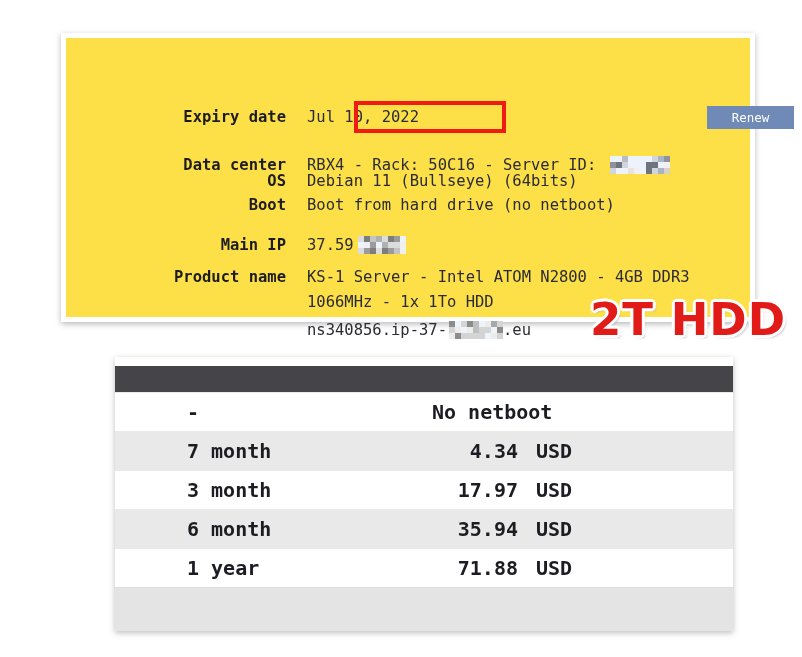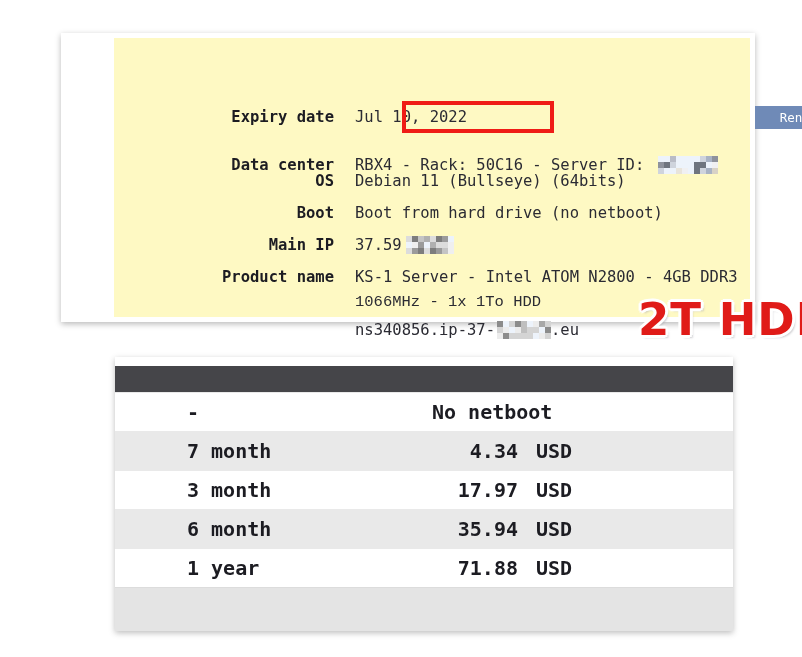--- a/index.html
+++ b/index.html
@@ -23,22 +23,21 @@
     width: 694px;
     height: 289px;
     background: #ffffff;
     border: 5px solid #ffffff;
     box-sizing: border-box;
     box-shadow: 0 2px 6px rgba(0,0,0,0.28);
   }
   #server-card-inner {
     position: absolute;
     left: 0; top: 0; right: 0; bottom: 0;
-    background: #fef9c3;
-    margin-left: 48px;
+    background: #fde047;
   }
 
   .info-row {
     position: absolute;
     left: 0;
     width: 100%;
     height: 31px;
     line-height: 31px;
   }
   .info-label {
@@ -199,36 +198,36 @@
     <div class="info-row" style="top:112px;">
       <span class="info-label">Data center</span>
       <span class="info-value"><span>RBX4 - Rack: 50C16 - Server ID: </span><span class="redaction" style="margin-left: 4px; width: 60px; height: 18px; line-height: 0; font-size: 0px;"><i style="width: 6px; height: 6px; background: rgb(237, 243, 251);"></i><i style="width: 6px; height: 6px; background: rgb(237, 243, 251);"></i><i style="width: 6px; height: 6px; background: rgb(185, 188, 198);"></i><i style="width: 6px; height: 6px; background: rgb(237, 243, 251);"></i><i style="width: 6px; height: 6px; background: rgb(237, 243, 251);"></i><i style="width: 6px; height: 6px; background: rgb(237, 243, 251);"></i><i style="width: 6px; height: 6px; background: rgb(237, 243, 251);"></i><i style="width: 6px; height: 6px; background: rgb(207, 212, 221);"></i><i style="width: 6px; height: 6px; background: rgb(169, 179, 196);"></i><i style="width: 6px; height: 6px; background: rgb(142, 146, 156);"></i><br><i style="width: 6px; height: 6px; background: rgb(142, 146, 156);"></i><i style="width: 6px; height: 6px; background: rgb(111, 117, 127);"></i><i style="width: 6px; height: 6px; background: rgb(207, 212, 221);"></i><i style="width: 6px; height: 6px; background: rgb(237, 243, 251);"></i><i style="width: 6px; height: 6px; background: rgb(237, 243, 251);"></i><i style="width: 6px; height: 6px; background: rgb(237, 243, 251);"></i><i style="width: 6px; height: 6px; background: rgb(111, 117, 127);"></i><i style="width: 6px; height: 6px; background: rgb(111, 117, 127);"></i><i style="width: 6px; height: 6px; background: rgb(237, 243, 251);"></i><i style="width: 6px; height: 6px; background: rgb(240, 240, 242);"></i><br><i style="width: 6px; height: 6px; background: rgb(207, 212, 221);"></i><i style="width: 6px; height: 6px; background: rgb(237, 243, 251);"></i><i style="width: 6px; height: 6px; background: rgb(237, 243, 251);"></i><i style="width: 6px; height: 6px; background: rgb(232, 228, 220);"></i><i style="width: 6px; height: 6px; background: rgb(240, 240, 242);"></i><i style="width: 6px; height: 6px; background: rgb(237, 243, 251);"></i><i style="width: 6px; height: 6px; background: rgb(111, 117, 127);"></i><i style="width: 6px; height: 6px; background: rgb(207, 212, 221);"></i><i style="width: 6px; height: 6px; background: rgb(169, 179, 196);"></i><i style="width: 6px; height: 6px; background: rgb(216, 210, 198);"></i><br></span></span>
     </div>
 
     <div class="info-row" style="top:128px;">
       <span class="info-label">OS</span>
       <span class="info-value">Debian 11 (Bullseye) (64bits)</span>
     </div>
 
-    <div class="info-row" style="top:160px;">
+    <div class="info-row" style="top:152px;">
       <span class="info-label">Boot</span>
       <span class="info-value">Boot from hard drive (no netboot)</span>
     </div>
 
     <div class="info-row" style="top:192px;">
       <span class="info-label">Main IP</span>
       <span class="info-value"><span>37.59</span><span class="redaction" style="margin-left: 4px; width: 48px; height: 18px; line-height: 0; font-size: 0px;"><i style="width: 6px; height: 6px; background: rgb(220, 220, 220);"></i><i style="width: 6px; height: 6px; background: rgb(125, 125, 125);"></i><i style="width: 6px; height: 6px; background: rgb(196, 196, 196);"></i><i style="width: 6px; height: 6px; background: rgb(176, 176, 176);"></i><i style="width: 6px; height: 6px; background: rgb(220, 220, 220);"></i><i style="width: 6px; height: 6px; background: rgb(125, 125, 125);"></i><i style="width: 6px; height: 6px; background: rgb(155, 155, 155);"></i><i style="width: 6px; height: 6px; background: rgb(237, 243, 251);"></i><br><i style="width: 6px; height: 6px; background: rgb(237, 243, 251);"></i><i style="width: 6px; height: 6px; background: rgb(239, 239, 239);"></i><i style="width: 6px; height: 6px; background: rgb(155, 155, 155);"></i><i style="width: 6px; height: 6px; background: rgb(237, 243, 251);"></i><i style="width: 6px; height: 6px; background: rgb(176, 176, 176);"></i><i style="width: 6px; height: 6px; background: rgb(220, 220, 220);"></i><i style="width: 6px; height: 6px; background: rgb(220, 220, 220);"></i><i style="width: 6px; height: 6px; background: rgb(239, 239, 239);"></i><br><i style="width: 6px; height: 6px; background: rgb(220, 220, 220);"></i><i style="width: 6px; height: 6px; background: rgb(155, 155, 155);"></i><i style="width: 6px; height: 6px; background: rgb(125, 125, 125);"></i><i style="width: 6px; height: 6px; background: rgb(220, 220, 220);"></i><i style="width: 6px; height: 6px; background: rgb(125, 125, 125);"></i><i style="width: 6px; height: 6px; background: rgb(155, 155, 155);"></i><i style="width: 6px; height: 6px; background: rgb(196, 196, 196);"></i><i style="width: 6px; height: 6px; background: rgb(239, 239, 239);"></i><br></span></span>
     </div>
 
     <div class="info-row" style="top:224px;">
       <span class="info-label">Product name</span>
       <span class="info-value">KS-1 Server - Intel ATOM N2800 - 4GB DDR3</span>
     </div>
 
-    <div class="info-row" style="top:249px;font-family:Liberation Mono, monospace;">
+    <div class="info-row" style="top:249px;">
       <span class="info-label"></span>
       <span class="info-value">1066MHz - 1x 1To HDD</span>
     </div>
 
     <div class="info-row" style="top:277px;">
       <span class="info-value"><span>ns340856.ip-37-</span><span class="redaction" style="margin-left: 2px; width: 54px; height: 18px; line-height: 0; font-size: 0px;"><i style="width: 6px; height: 6px; background: rgb(140, 140, 140);"></i><i style="width: 6px; height: 6px; background: rgb(237, 243, 251);"></i><i style="width: 6px; height: 6px; background: rgb(212, 212, 212);"></i><i style="width: 6px; height: 6px; background: rgb(140, 140, 140);"></i><i style="width: 6px; height: 6px; background: rgb(191, 191, 191);"></i><i style="width: 6px; height: 6px; background: rgb(237, 243, 251);"></i><i style="width: 6px; height: 6px; background: rgb(236, 236, 236);"></i><i style="width: 6px; height: 6px; background: rgb(168, 168, 168);"></i><i style="width: 6px; height: 6px; background: rgb(212, 212, 212);"></i><br><i style="width: 6px; height: 6px; background: rgb(212, 212, 212);"></i><i style="width: 6px; height: 6px; background: rgb(236, 236, 236);"></i><i style="width: 6px; height: 6px; background: rgb(237, 243, 251);"></i><i style="width: 6px; height: 6px; background: rgb(236, 236, 236);"></i><i style="width: 6px; height: 6px; background: rgb(191, 191, 191);"></i><i style="width: 6px; height: 6px; background: rgb(212, 212, 212);"></i><i style="width: 6px; height: 6px; background: rgb(212, 212, 212);"></i><i style="width: 6px; height: 6px; background: rgb(237, 243, 251);"></i><i style="width: 6px; height: 6px; background: rgb(140, 140, 140);"></i><br><i style="width: 6px; height: 6px; background: rgb(236, 236, 236);"></i><i style="width: 6px; height: 6px; background: rgb(140, 140, 140);"></i><i style="width: 6px; height: 6px; background: rgb(212, 212, 212);"></i><i style="width: 6px; height: 6px; background: rgb(212, 212, 212);"></i><i style="width: 6px; height: 6px; background: rgb(212, 212, 212);"></i><i style="width: 6px; height: 6px; background: rgb(212, 212, 212);"></i><i style="width: 6px; height: 6px; background: rgb(237, 243, 251);"></i><i style="width: 6px; height: 6px; background: rgb(236, 236, 236);"></i><i style="width: 6px; height: 6px; background: rgb(212, 212, 212);"></i><br></span><span>.eu</span></span>
     </div>
 
     <div id="expiry-highlight"></div>
 

